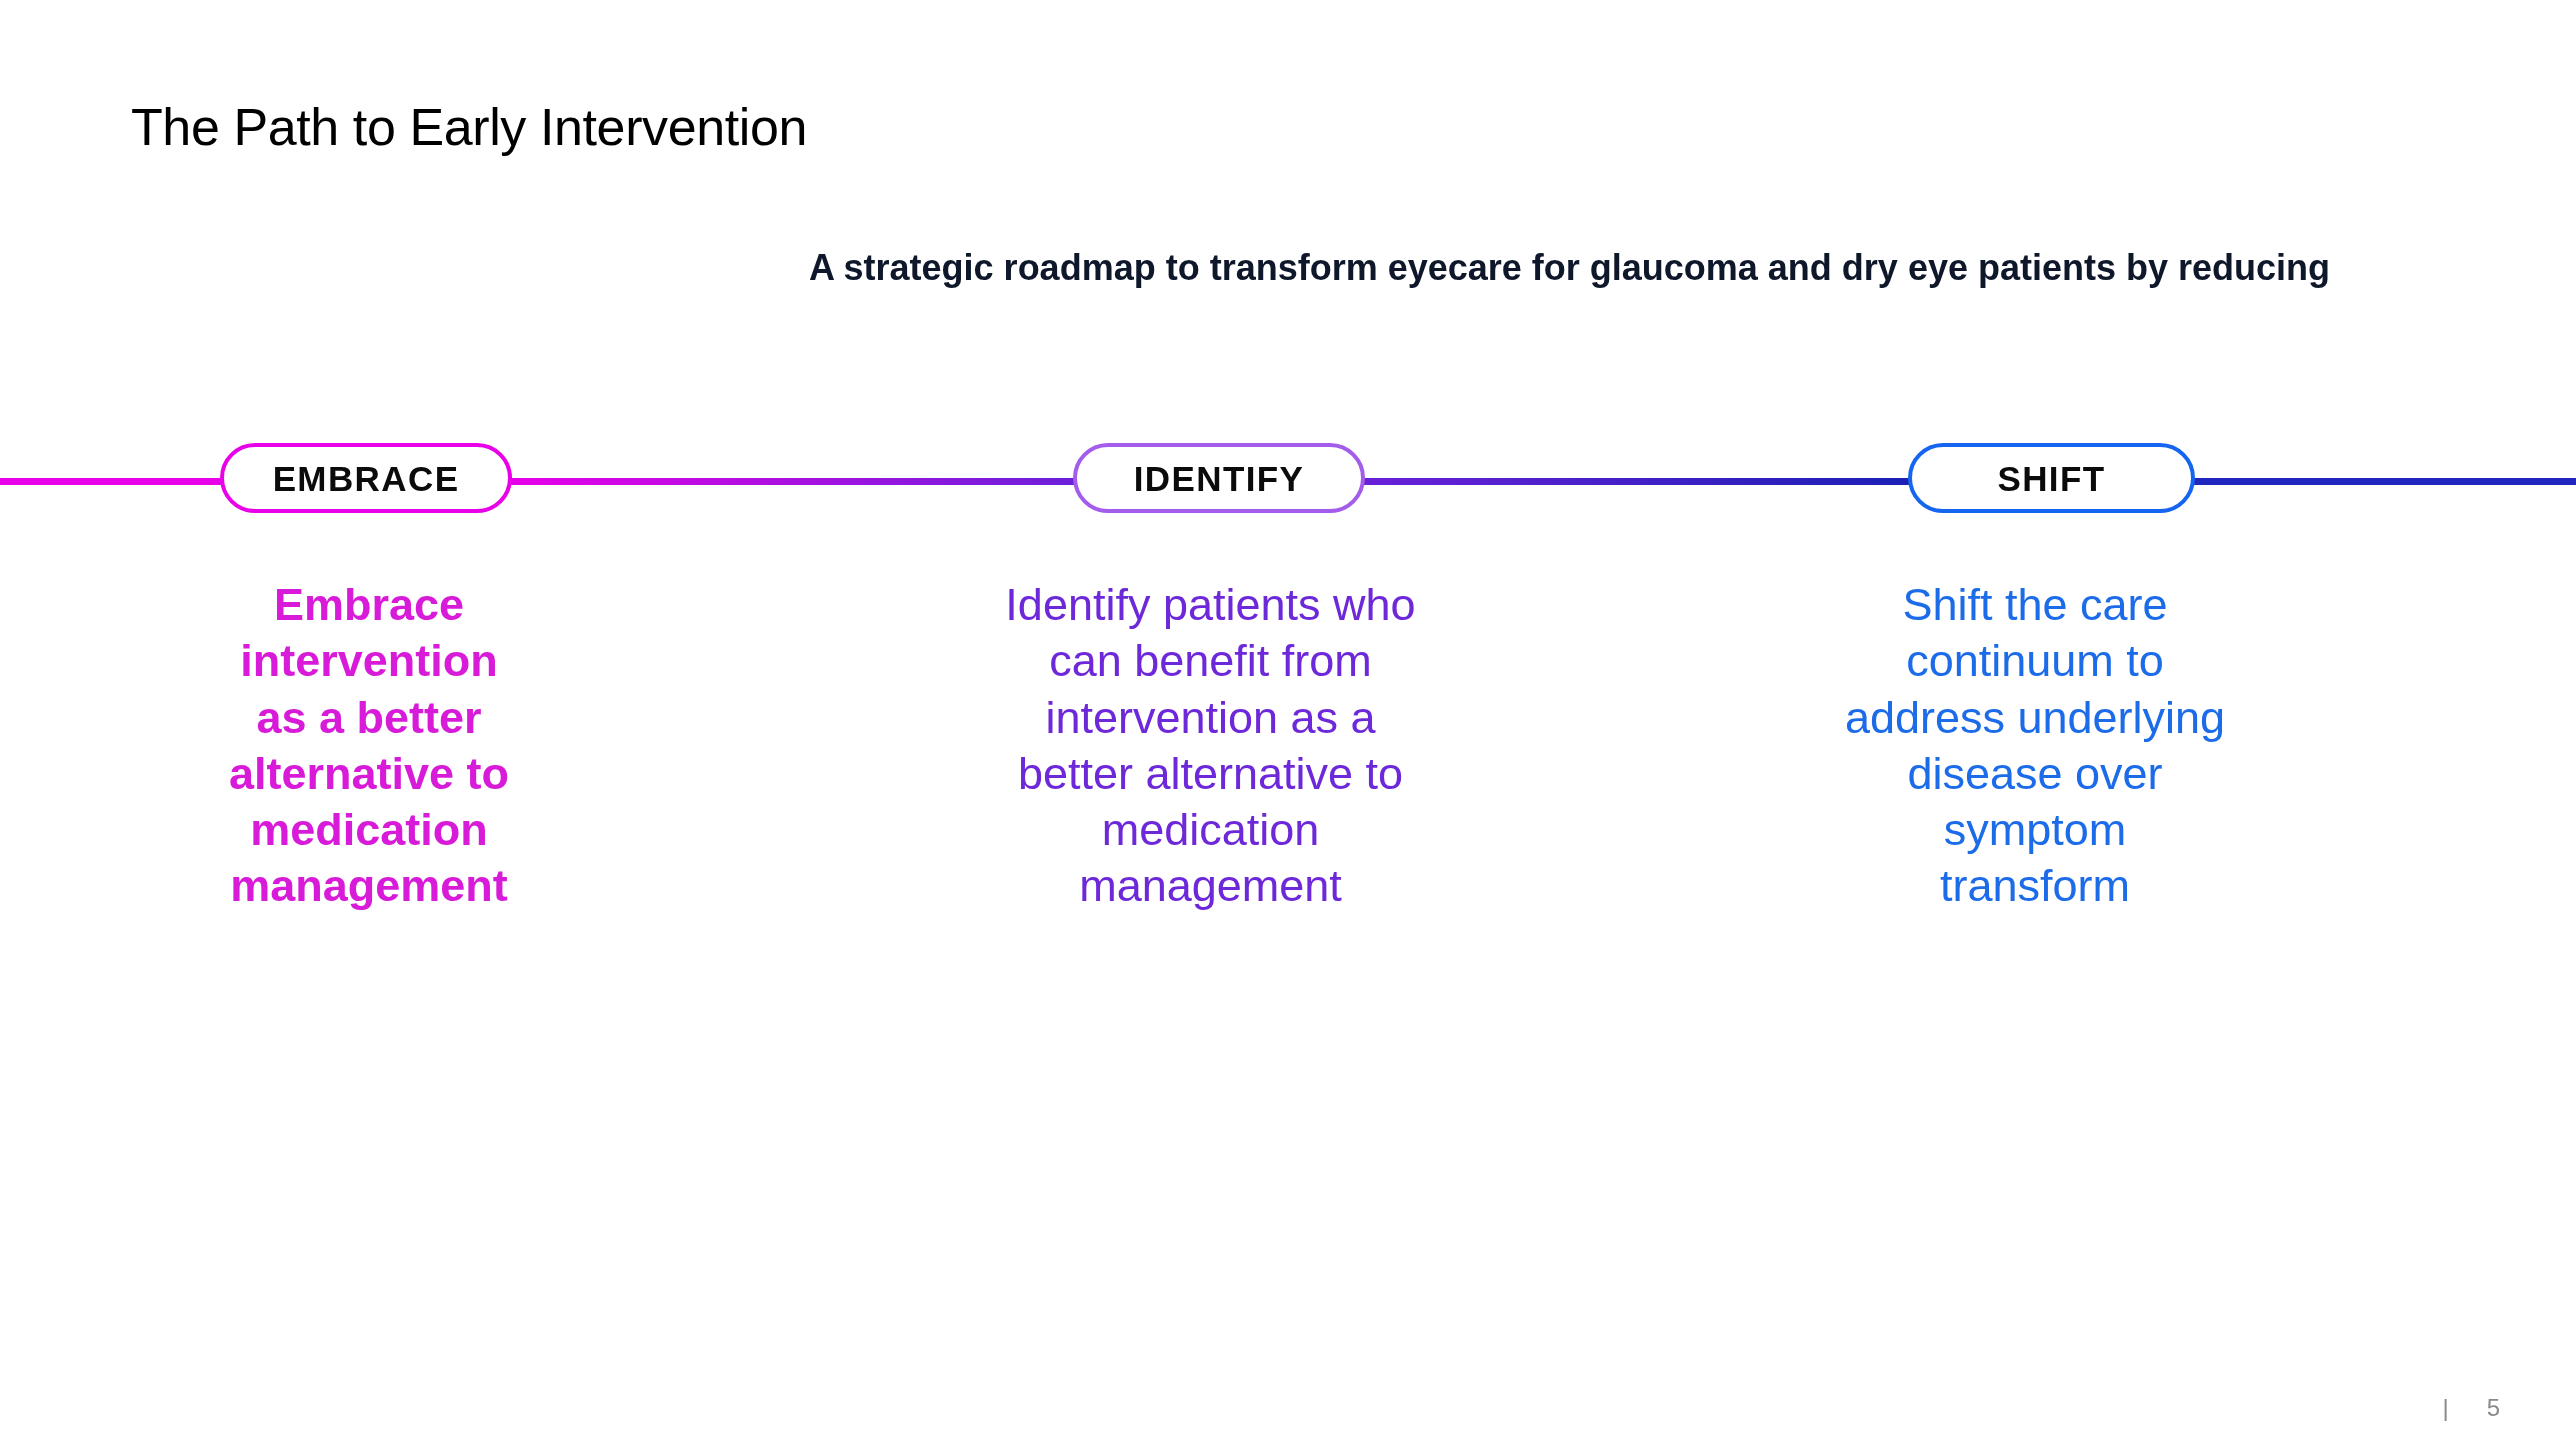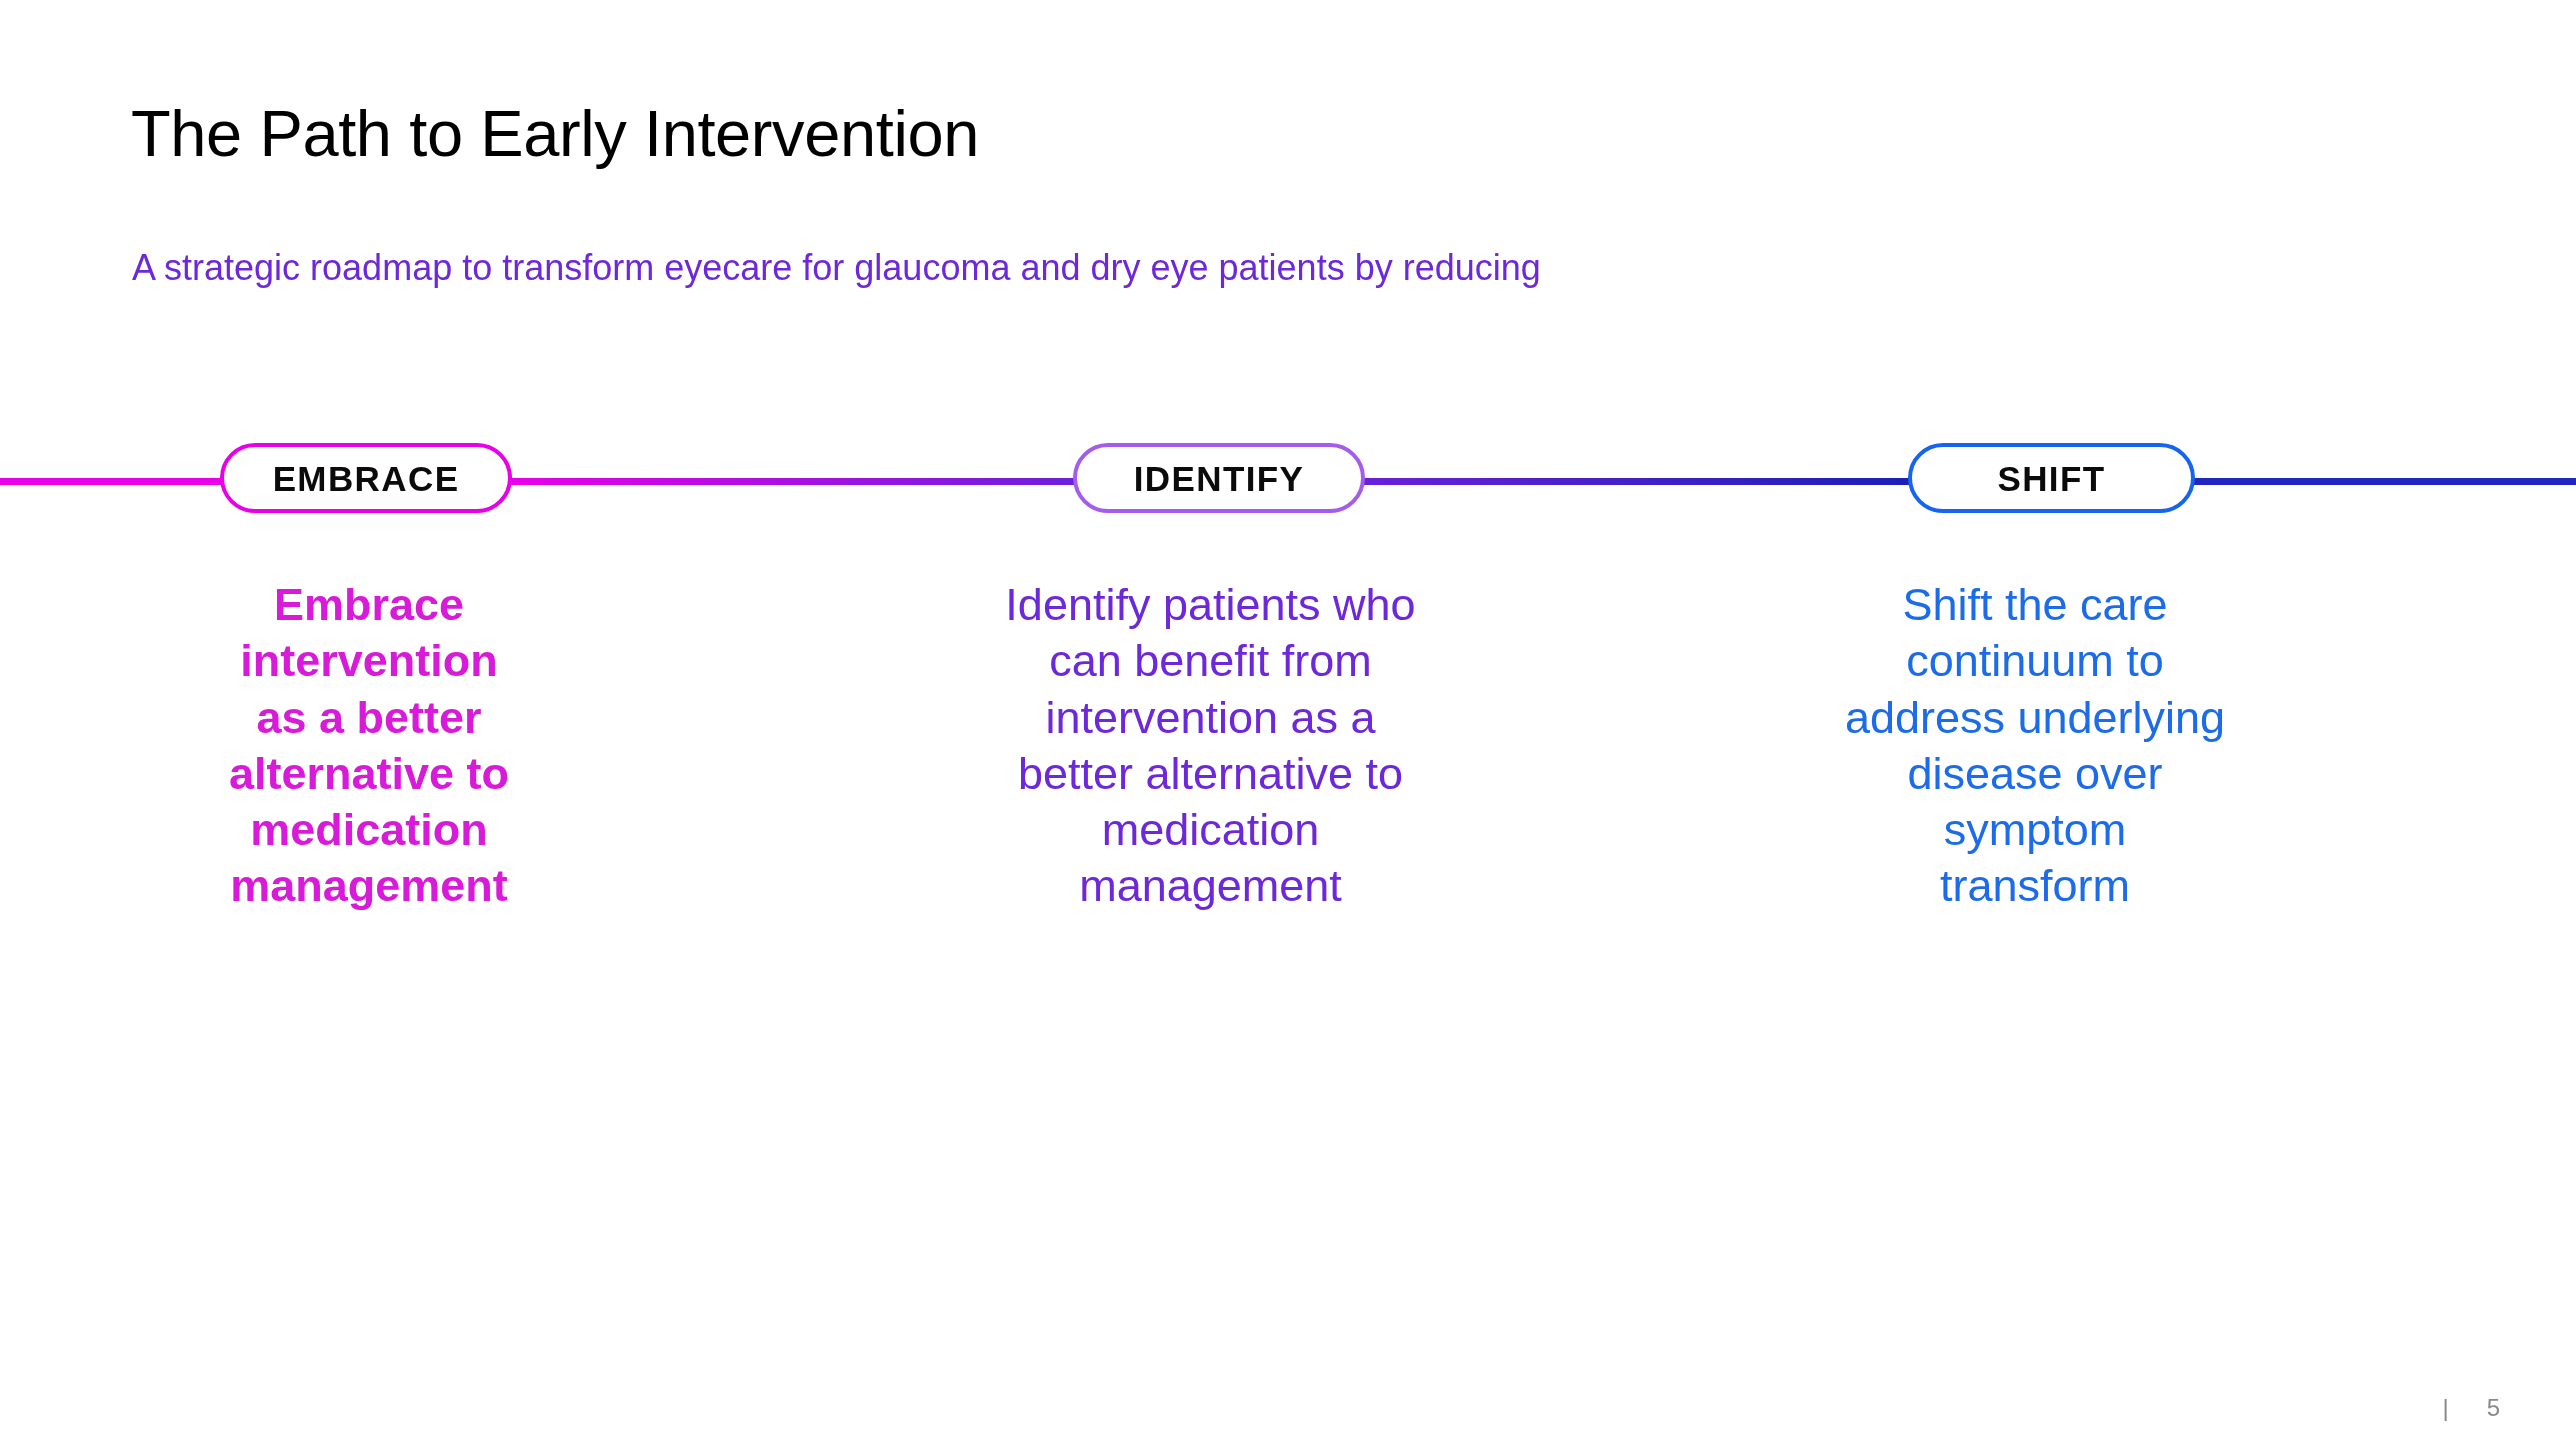--- a/index.html
+++ b/index.html
@@ -15,37 +15,38 @@
     font-family: "Liberation Sans", "DejaVu Sans", sans-serif;
     position: relative;
     -webkit-font-smoothing: antialiased;
   }
 
   
   #slide-title {
     position: absolute;
     left: 131px;
     top: 101px;
-    font-size: 65px;
+    font-size: 52px;
     font-weight: 400;
     letter-spacing: -0.4px;
     color: #000000;
     line-height: 1.0;
     white-space: nowrap;
   }
 
   #slide-subtitle {
     position: absolute;
     left: 132px;
     top: 242px;
     width: 2198px;
     font-size: 36px;
-    font-weight: 400;
-    color: #6d28d9;
+    font-weight: 700;
+    color: #0f172a;
     line-height: 1.42;
+    text-align: right;
   }
   #slide-subtitle .sub-line { display: block; white-space: nowrap; }
 
   
   #timeline {
     position: absolute;
     left: 0;
     top: 443px;
     width: 2576px;
     height: 74px;

